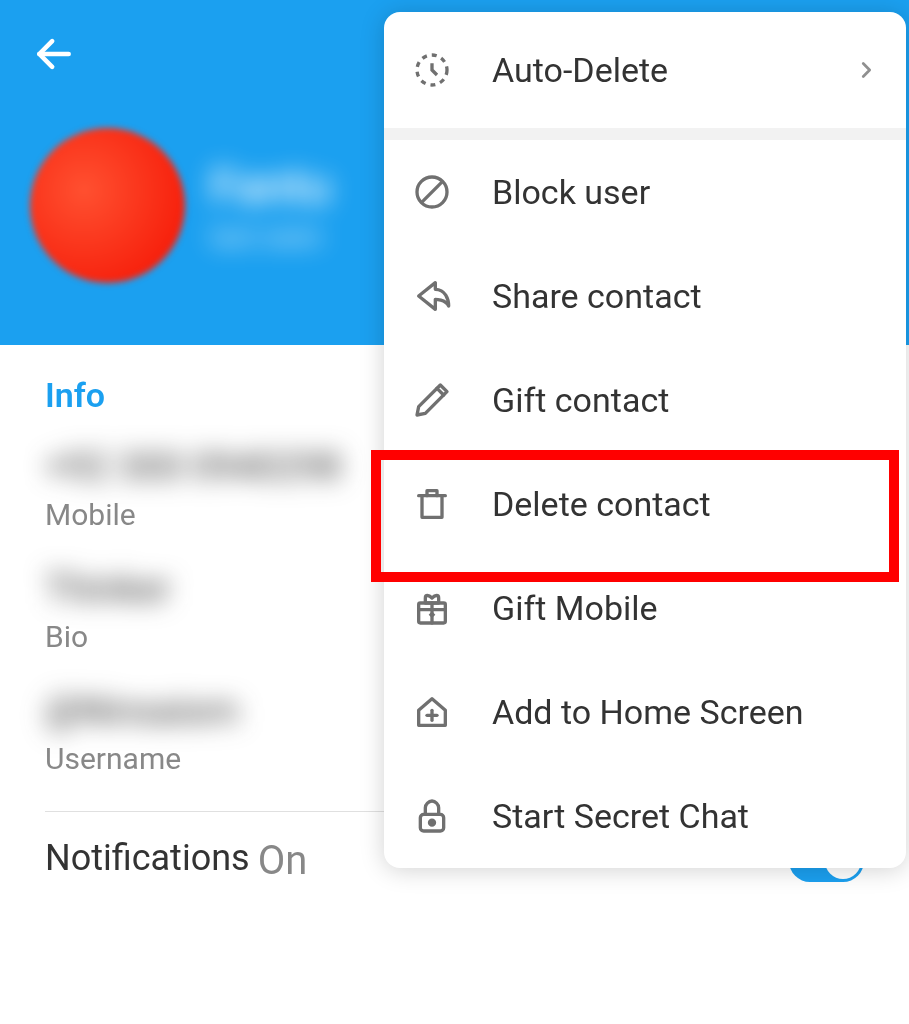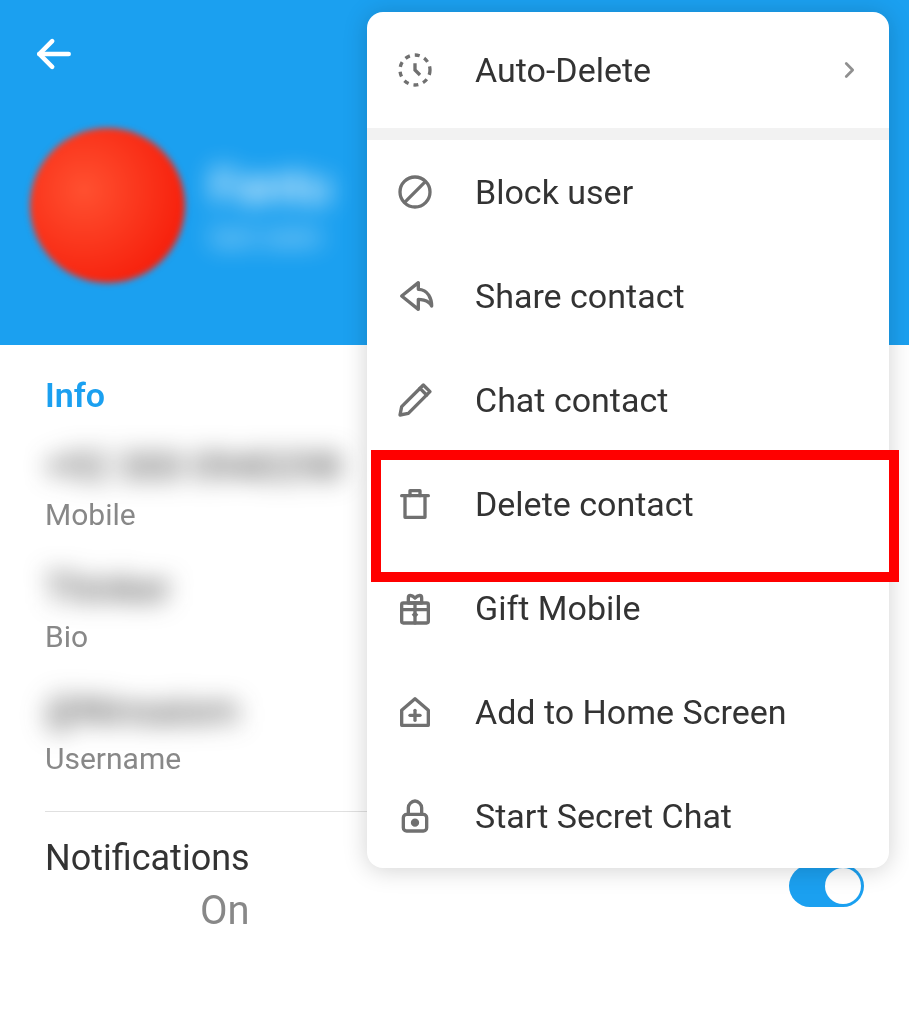--- a/index.html
+++ b/index.html
@@ -99,23 +99,22 @@
     }
     
     .notifications-row {
       display: flex;
       justify-content: space-between;
       align-items: center;
     }
     
     .notifications-text {
       display: flex;
-      flex-direction: column;
+      flex-direction: row;
       gap: 8px;
-      text-align: right;
     }
     
     .notifications-title {
       font-size: 36px;
       color: #333;
     }
     
     .notifications-status {
       font-size: 40px;
       color: #888;
@@ -137,21 +136,21 @@
       height: 36px;
       background: white;
       border-radius: 50%;
       top: 3px;
       right: 3px;
     }
     
     .menu-popup {
       position: absolute;
       top: 12px;
-      right: 20px;
+      right: 3px;
       width: 522px;
       background: white;
       border-radius: 16px;
       box-shadow: 0 2px 24px rgba(0, 0, 0, 0.18);
       overflow: hidden;
     }
     
     .menu-item {
       display: flex;
       align-items: center;
@@ -288,21 +287,21 @@
     <div class="menu-label">Share contact</div>
   </div>
 
   <div class="menu-item">
     <div class="menu-icon">
       <svg width="40" height="40" viewBox="0 0 24 24" fill="none" stroke="#707070" stroke-width="2" stroke-linecap="round" stroke-linejoin="round">
         <path d="M17 3 L21 7 L8 20 L3 21 L4 16 Z"></path>
         <line x1="15" y1="5" x2="19" y2="9"></line>
       </svg>
     </div>
-    <div class="menu-label">Chat contact</div>
+    <div class="menu-label">Gift contact</div>
   </div>
 
   <div class="menu-item">
     <div class="menu-icon">
       <svg width="40" height="40" viewBox="0 0 24 24" fill="none" stroke="#707070" stroke-width="2" stroke-linecap="round" stroke-linejoin="round">
         <path d="M4 7 L20 7"></path>
         <path d="M9 7 L9 4 L15 4 L15 7"></path>
         <path d="M6 7 L6 20 L18 20 L18 7"></path>
       </svg>
     </div>

